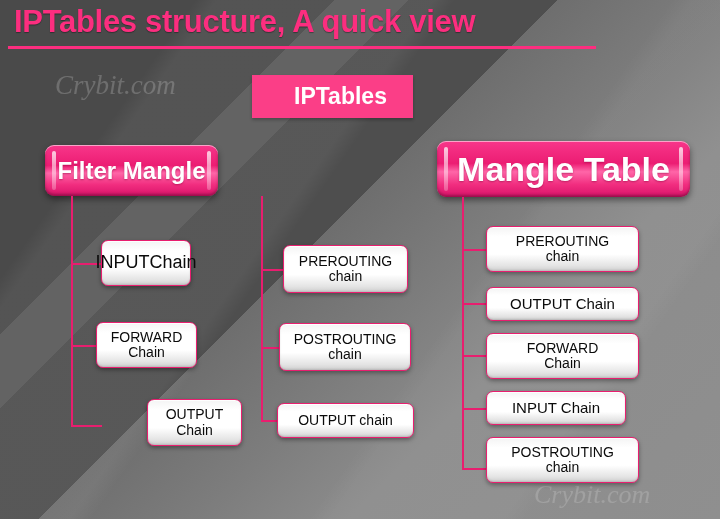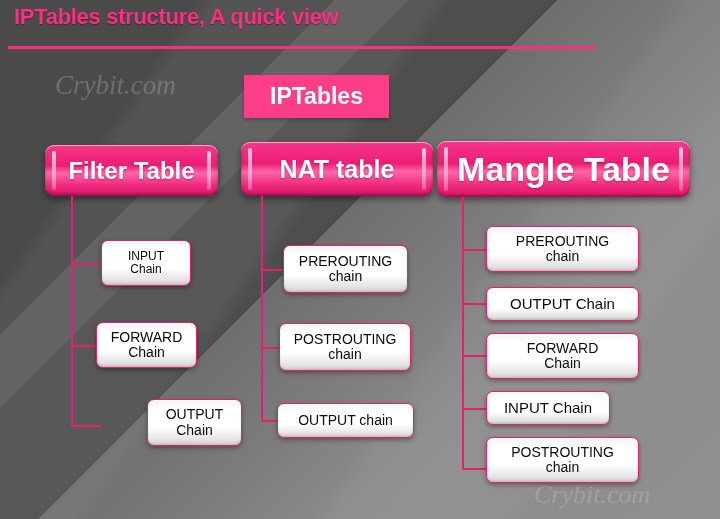--- a/index.html
+++ b/index.html
@@ -36,21 +36,21 @@
         rgba(255,255,255,0.035) 80%,
         rgba(255,255,255,0.00) 82%);
     pointer-events: none;
   }
 
   
   .title {
     position: absolute;
     left: 14px;
     top: 4px;
-    font-size: 22px;
+    font-size: 31px;
     font-weight: bold;
     color: #fc2e7f;
     letter-spacing: -0.3px;
     white-space: nowrap;
     text-shadow: 0 1px 1px rgba(0,0,0,0.35);
   }
   .title-rule {
     position: absolute;
     left: 8px;
     top: 46px;
@@ -67,32 +67,33 @@
     color: rgba(255,255,255,0.20);
     white-space: nowrap;
     pointer-events: none;
   }
   .watermark.wm-top { left: 55px; top: 70px; font-size: 27px; }
   .watermark.wm-bottom { left: 534px; top: 480px; font-size: 26px; color: rgba(255,255,255,0.17); }
 
   
   .root-box {
     position: absolute;
-    left: 244px;
+    left: 252px;
     top: 75px;
     width: 145px;
     height: 43px;
     background: #fb3e87;
     display: flex;
     align-items: center;
     justify-content: center;
     color: #ffffff;
     font-size: 23px;
     font-weight: bold;
     box-shadow: 0 2px 3px rgba(0,0,0,0.25);
+    padding-left: 16px;
   }
 
   
   .table-head {
     position: absolute;
     border-radius: 9px;
     background:
       linear-gradient(to bottom,
         #f8368a 0%, #ec1d73 40%,
         #ff66a8 55%, #f12d7f 78%, #d9136a 100%);
@@ -162,44 +163,41 @@
 
   <div class="title">IPTables structure, A quick view</div>
   <div class="title-rule"></div>
 
   <div class="watermark wm-top">Crybit.com</div>
   <div class="watermark wm-bottom">Crybit.com</div>
 
   <div class="root-box">IPTables</div>
 
   <div class="table-head" id="head-filter">
-    <span>Filter Table</span>
+    <span>Filter Mangle</span>
   </div>
 
   <div class="conn conn-v" style="left:71px; top:196px; height:231px;"></div>
   <div class="conn conn-h" style="left:71px; top:263px; width:31px;"></div>
   <div class="conn conn-h" style="left:71px; top:345px; width:31px;"></div>
   <div class="conn conn-h" style="left:71px; top:425px; width:31px;"></div>
 
-  <div class="chain-box" style="left:101px; top:240px; width:90px; height:46px; font-size:12px; flex-direction:column;">
+  <div class="chain-box" style="left:101px; top:240px; width:90px; height:46px; font-size:18px; flex-direction:row;">
     <span>INPUT</span>
     <span>Chain</span>
   </div>
   <div class="chain-box" style="left:96px; top:322px; width:101px; height:46px; font-size:14px; flex-direction:column;">
     <span>FORWARD</span>
     <span>Chain</span>
   </div>
   <div class="chain-box" style="left:99px; top:399px; width:95px; height:47px; font-size:14px; flex-direction:column;margin-left:48px;">
     <span>OUTPUT</span>
     <span>Chain</span>
   </div>
 
-  <div class="table-head" id="head-nat">
-    <span>NAT table</span>
-  </div>
   <div class="conn conn-v" style="left:261px; top:196px; height:225px;"></div>
   <div class="conn conn-h" style="left:261px; top:269px; width:23px;"></div>
   <div class="conn conn-h" style="left:261px; top:347px; width:20px;"></div>
   <div class="conn conn-h" style="left:261px; top:420px; width:17px;"></div>
 
   <div class="chain-box" style="left:283px; top:245px; width:125px; height:48px; font-size:14px; flex-direction:column;">
     <span>PREROUTING</span>
     <span>chain</span>
   </div>
   <div class="chain-box" style="left:279px; top:323px; width:132px; height:48px; font-size:14px; flex-direction:column;">
@@ -224,21 +222,21 @@
     <span>PREROUTING</span>
     <span>chain</span>
   </div>
   <div class="chain-box" style="left:486px; top:287px; width:153px; height:34px; font-size:15px;">
     <span>OUTPUT Chain</span>
   </div>
   <div class="chain-box" style="left:486px; top:333px; width:153px; height:46px; font-size:14px; flex-direction:column;">
     <span>FORWARD</span>
     <span>Chain</span>
   </div>
-  <div class="chain-box" style="left:486px; top:391px; width:124px; height:34px; font-size:15px;">
+  <div class="chain-box" style="left:486px; top:391px; width:140px; height:34px; font-size:15px;">
     <span>INPUT Chain</span>
   </div>
   <div class="chain-box" style="left:486px; top:437px; width:153px; height:46px; font-size:14px; flex-direction:column;">
     <span>POSTROUTING</span>
     <span>chain</span>
   </div>
 
 </div>
 
 </body></html>

